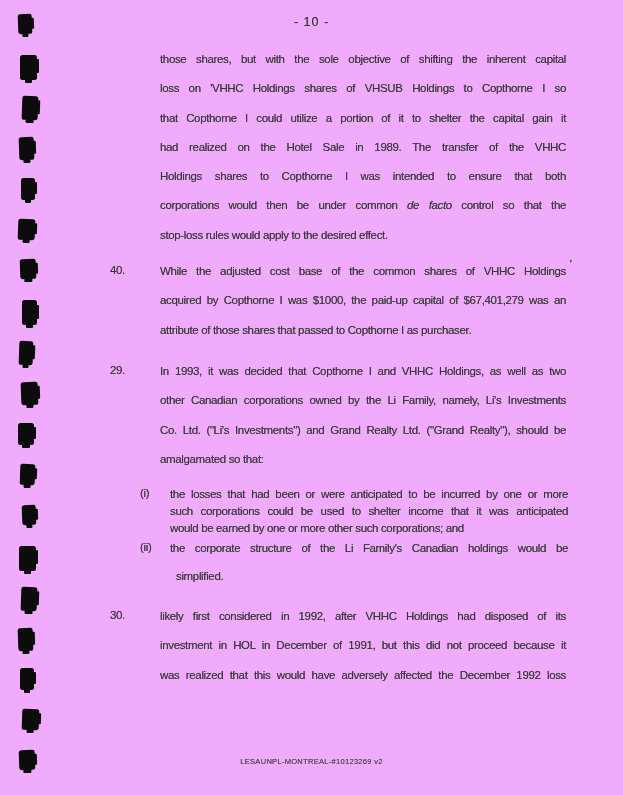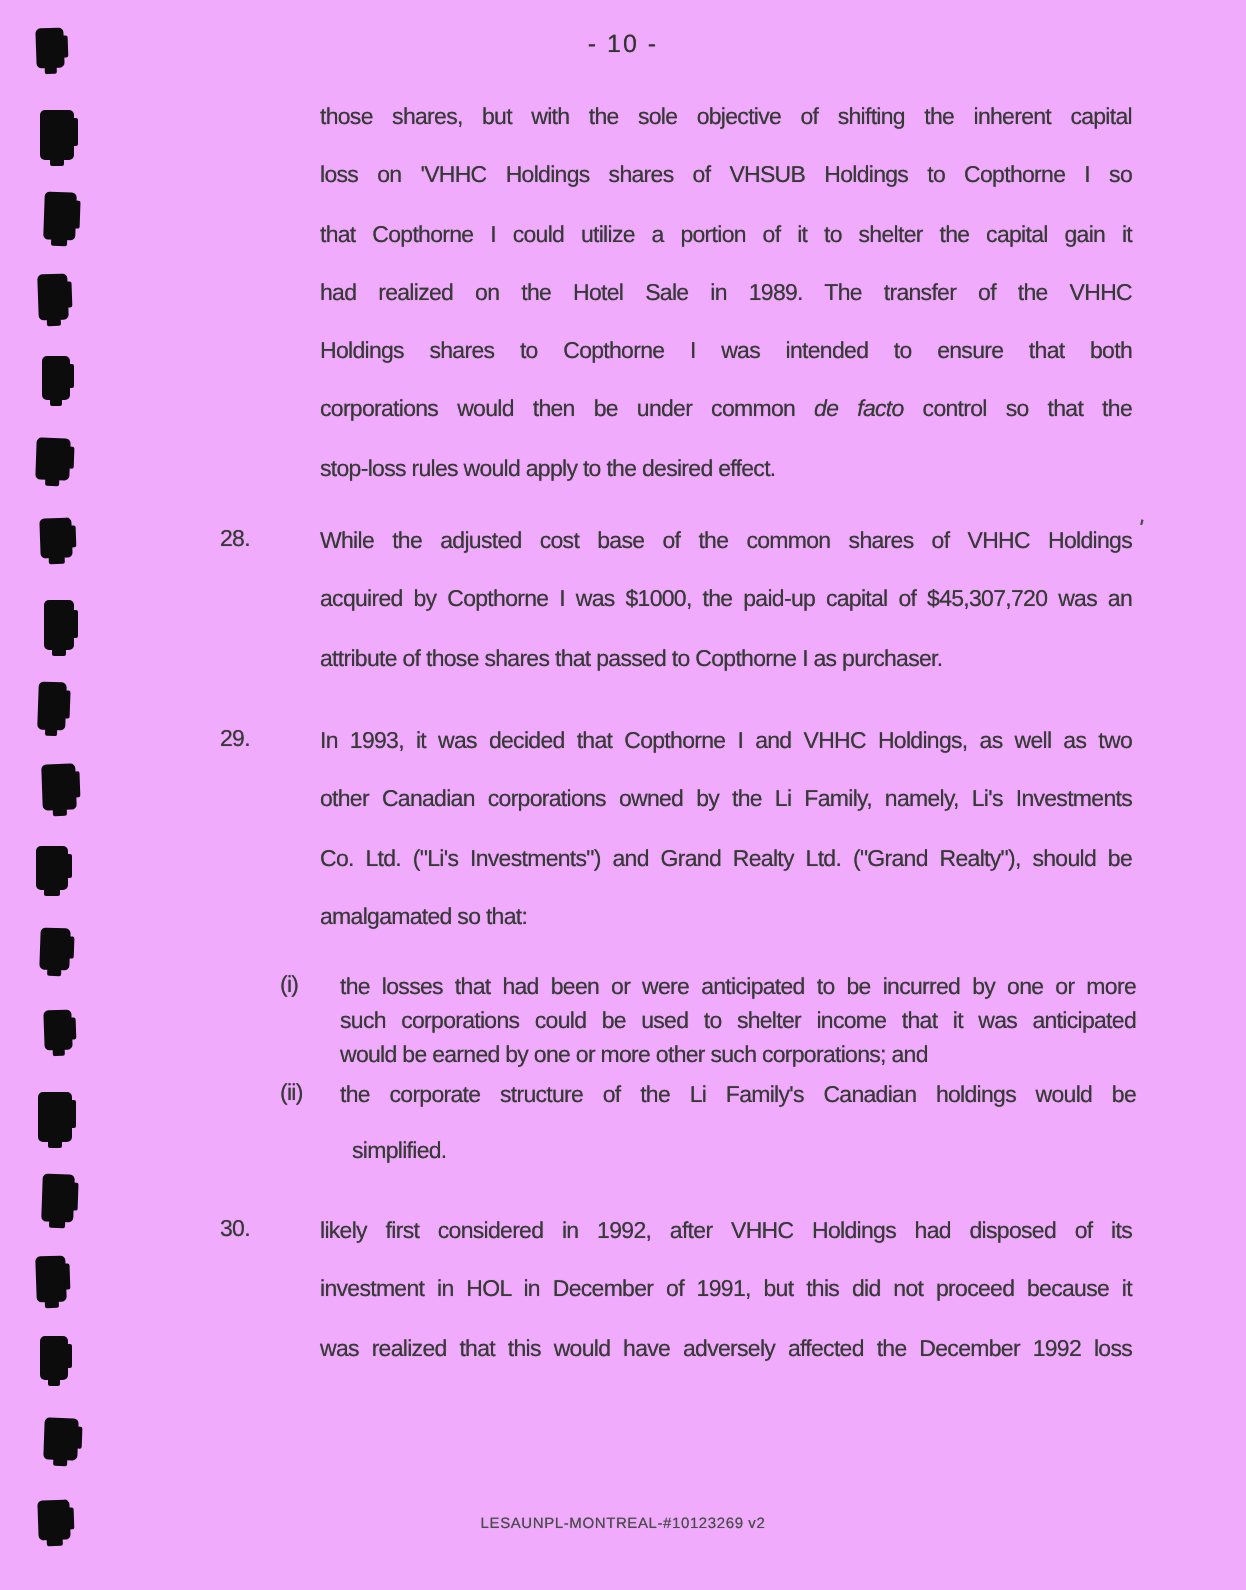--- a/index.html
+++ b/index.html
@@ -66,23 +66,23 @@
     <div class="ln"><span class="fit" style="word-spacing: 5.53683px;">that Copthorne I could utilize a portion of it to shelter the capital gain it</span></div>
     <div class="ln"><span class="fit" style="word-spacing: 8.1224px;">had realized on the Hotel Sale in 1989.  The transfer of the VHHC</span></div>
     <div class="ln"><span class="fit" style="word-spacing: 9.94375px;">Holdings shares to Copthorne I was intended to ensure that both</span></div>
     <div class="ln">
       <span class="fit" style="word-spacing: 6.64205px;"><span>corporations would then be under common </span><i>de facto</i><span> control so that the</span></span>
     </div>
     <div class="ln"><span>stop-loss rules would apply to the desired effect.</span></div>
   </div>
 
   <div class="col" style="top:264px">
-    <span class="pnum">28.</span>
+    <span class="pnum">40.</span>
     <div class="ln"><span class="fit" style="word-spacing: 6.23438px; margin-top: 24px;">While the adjusted cost base of the common shares of VHHC Holdings</span></div>
-    <div class="ln"><span class="fit" style="word-spacing: 2.59115px;">acquired by Copthorne I was $1000, the paid-up capital of $45,307,720 was an</span></div>
+    <div class="ln"><span class="fit" style="word-spacing: 2.59115px;">acquired by Copthorne I was $1000, the paid-up capital of $67,401,279 was an</span></div>
     <div class="ln"><span>attribute of those shares that passed to Copthorne I as purchaser.</span></div>
   </div>
 
   <div class="col" style="top:364px">
     <span class="pnum">29.</span>
     <div class="ln"><span class="fit" style="word-spacing: 3.17969px;">In 1993, it was decided that Copthorne I and VHHC Holdings, as well as two</span></div>
     <div class="ln"><span class="fit" style="word-spacing: 3.64375px;">other Canadian corporations owned by the Li Family, namely, Li's Investments</span></div>
     <div class="ln"><span class="fit" style="word-spacing: 3.04688px;">Co. Ltd. ("Li's Investments") and Grand Realty Ltd. ("Grand Realty"), should be</span></div>
     <div class="ln"><span>amalgamated so that:</span></div>
   </div>

